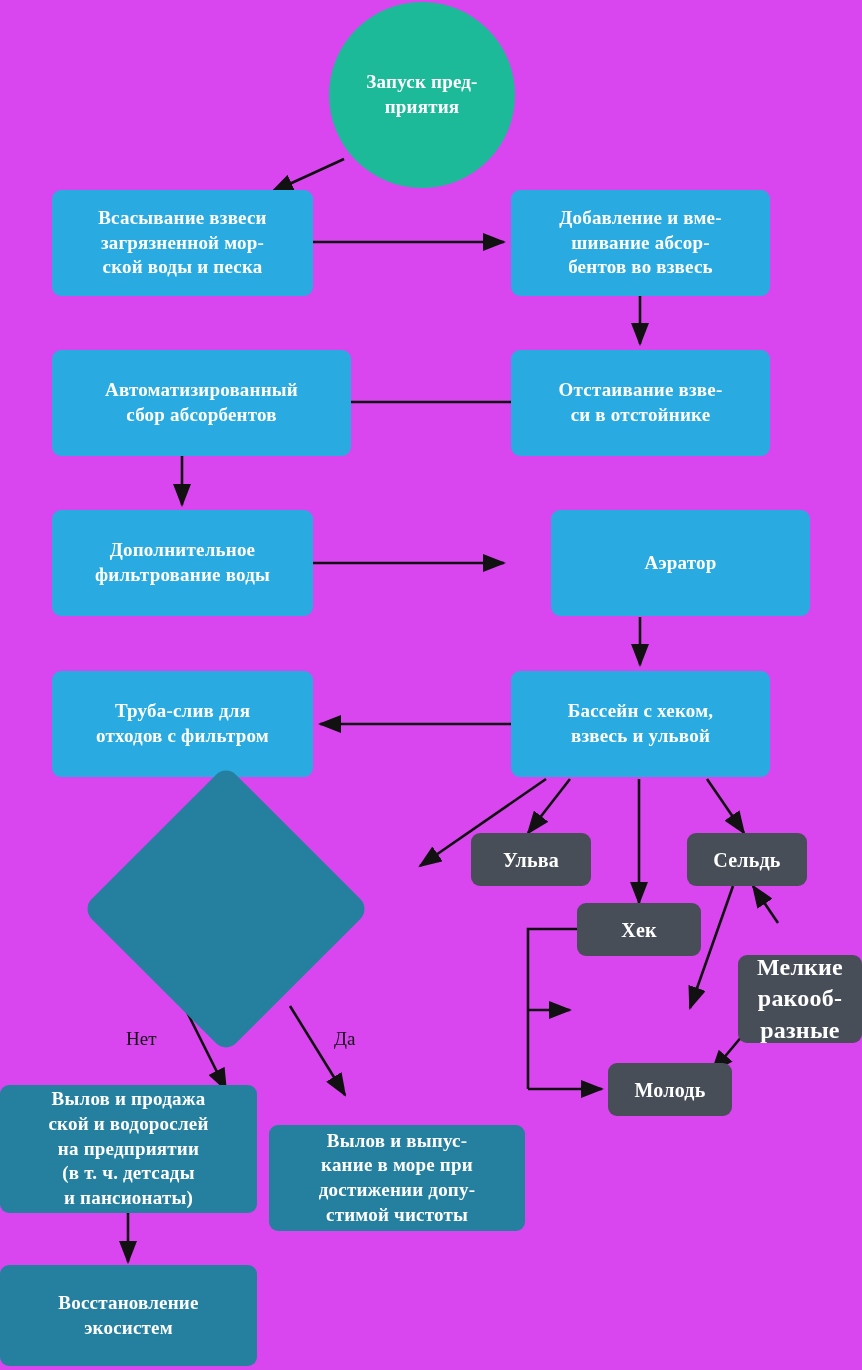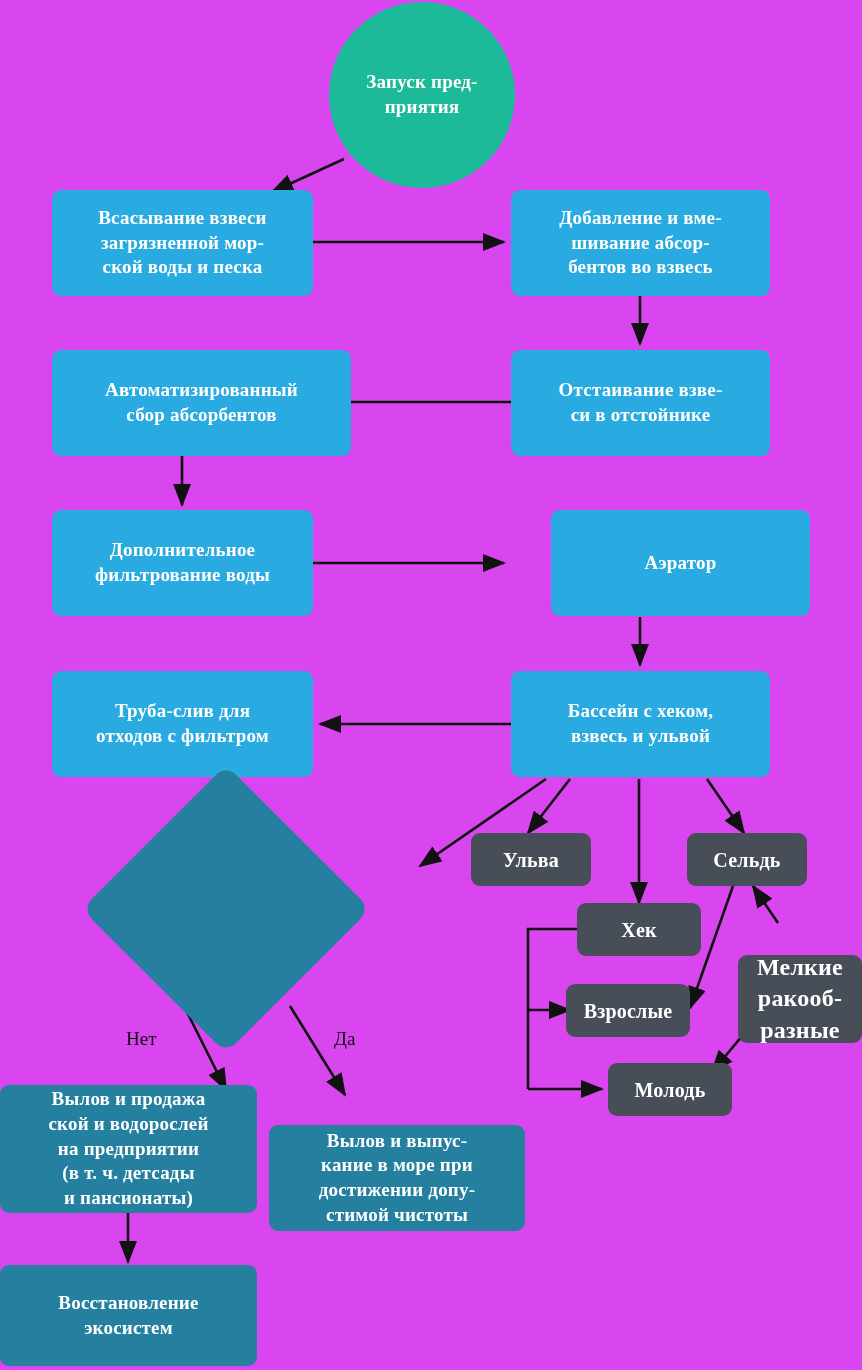--- a/index.html
+++ b/index.html
@@ -209,23 +209,20 @@
     <span class="label">Сельдь</span>
   </div>
   <div class="node node-gray" style="left:577px; top:903px; width:124px; height:53px;">
     <span class="label">Хек</span>
   </div>
   <div class="node node-gray" style="left:738px; top:923px; width:124px; height:88px; font-size:24px;margin-top:32px;">
     <span class="label">Мелкие
 ракооб-
 разные</span>
   </div>
-  <div class="node node-gray" style="left:566px; top:984px; width:124px; height:53px;">
-    <span class="label">Взрослые</span>
-  </div>
   <div class="node node-gray" style="left:608px; top:1063px; width:124px; height:53px;">
     <span class="label">Молодь</span>
   </div>
 
   <div class="node node-teal" style="left:0px; top:1085px; width:257px; height:128px;">
     <span class="label">Вылов и продажа
 ской и водорослей
 на предприятии
 (в т. ч. детсады
 и пансионаты)</span>

